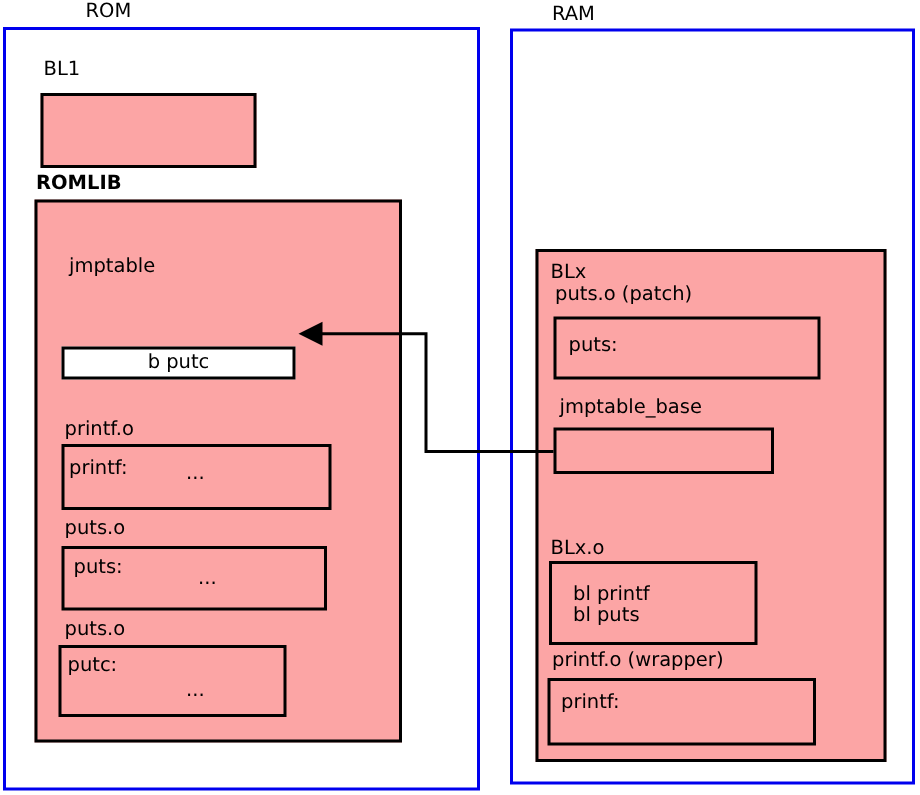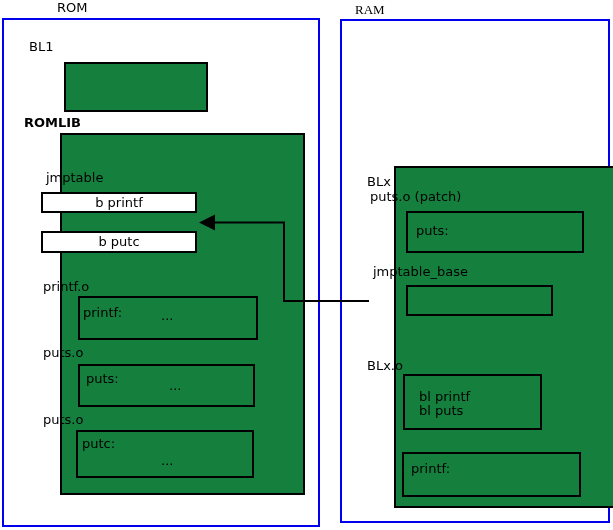--- a/index.html
+++ b/index.html
@@ -2,21 +2,21 @@
 <html><head>
 <meta charset="utf-8">
 <style>
   html,body{margin:0;padding:0;background:#ffffff;}
   .canvas{
     position:relative;width:613px;height:530px;background:#ffffff;
     font-family:"DejaVu Sans",sans-serif;color:#000000;overflow:hidden;padding-left:45px;
   }
   .lbl{position:absolute;font-size:13px;line-height:14px;white-space:nowrap;}
   .region{position:absolute;border:2px solid #0000ee;box-sizing:border-box;background:transparent;}
-  .box{position:absolute;border:2px solid #000000;box-sizing:border-box;background:#15803d;margin-left:37px;}
+  .box{position:absolute;border:2px solid #000000;box-sizing:border-box;background:#fca5a5;}
   .jrow{
     position:absolute;border:2px solid #000000;box-sizing:border-box;background:#ffffff;
     display:flex;align-items:center;justify-content:center;
     font-size:13px;line-height:14px;
   }
   .t{position:absolute;font-size:13px;line-height:14px;white-space:nowrap;}
   .arrow-overlay{position:absolute;left:0;top:0;pointer-events:none;z-index:20;}
 </style>
 </head>
 <body>
@@ -26,65 +26,63 @@
   <span class="lbl" style="left:57px;top:1px;">ROM</span>
   <div class="region" style="left:2px;top:18px;width:318px;height:509px;"></div>
 
   <span class="lbl" style="left:29px;top:40px;text-align:right;">BL1</span>
   <div class="box" style="left:27px;top:62px;width:144px;height:50px;"></div>
 
   <span class="lbl" style="left:24px;top:116px;font-weight:bold;">ROMLIB</span>
   <div class="box" style="left:23px;top:133px;width:245px;height:362px;"></div>
 
   <span class="lbl" style="left:46px;top:171px;">jmptable</span>
-  <div class="jrow" style="left:41px;top:192px;width:156px;height:21px;">
-    <span>b printf</span>
-  </div>
   <div class="jrow" style="left:41px;top:231px;width:156px;height:22px;">
     <span>b putc</span>
   </div>
 
   <span class="lbl" style="left:43px;top:280px;">printf.o</span>
   <div class="box" style="left:41px;top:296px;width:180px;height:44px;">
     <span class="t" style="left:3px;top:8px;">printf:</span>
     <span class="t" style="left:81px;top:11px;">...</span>
   </div>
 
   <span class="lbl" style="left:43px;top:346px;">puts.o</span>
   <div class="box" style="left:41px;top:364px;width:177px;height:43px;">
     <span class="t" style="left:6px;top:6px;">puts:</span>
     <span class="t" style="left:89px;top:13px;">...</span>
   </div>
 
   <span class="lbl" style="left:43px;top:413px;">puts.o</span>
-  <div class="box" style="left:39px;top:430px;width:178px;height:48px;text-decoration:underline;">
+  <div class="box" style="left:39px;top:430px;width:152px;height:48px;text-decoration:underline;">
     <span class="t" style="left:4px;top:5px;">putc:</span>
     <span class="t" style="left:83px;top:22px;">...</span>
   </div>
 
-  <span class="lbl" style="left:355px;top:3px;font-family:Liberation Serif, serif;">RAM</span>
+  <span class="lbl" style="left:368px;top:3px;">RAM</span>
   <div class="region" style="left:340px;top:19px;width:270px;height:504px;"></div>
 
   <div class="box" style="left:357px;top:166px;width:234px;height:342px;"></div>
   <span class="lbl" style="left:367px;top:175px;">BLx</span>
 
   <span class="lbl" style="left:370px;top:190px;">puts.o (patch)</span>
   <div class="box" style="left:369px;top:211px;width:178px;height:42px;">
     <span class="t" style="left:8px;top:11px;">puts:</span>
   </div>
 
   <span class="lbl" style="left:373px;top:265px;">jmptable_base</span>
   <div class="box" style="left:369px;top:285px;width:147px;height:31px;"></div>
 
   <span class="lbl" style="left:367px;top:359px;">BLx.o</span>
   <div class="box" style="left:366px;top:374px;width:139px;height:56px;">
     <span class="t" style="left:14px;top:14px;">bl printf</span>
     <span class="t" style="left:14px;top:28px;">bl puts</span>
   </div>
 
+  <span class="lbl" style="left:368px;top:434px;">printf.o (wrapper)</span>
   <div class="box" style="left:365px;top:452px;width:179px;height:45px;">
     <span class="t" style="left:7px;top:8px;">printf:</span>
   </div>
 
   <svg class="arrow-overlay" width="613" height="530" viewBox="0 0 613 530">
     <polyline points="369,301 284,301 284,222.5 212,222.5" fill="none" stroke="#000000" stroke-width="2"></polyline>
     <polygon points="199,222.5 215,214.5 215,230.5" fill="#000000" stroke="none"></polygon>
   </svg>
 
 </div>

